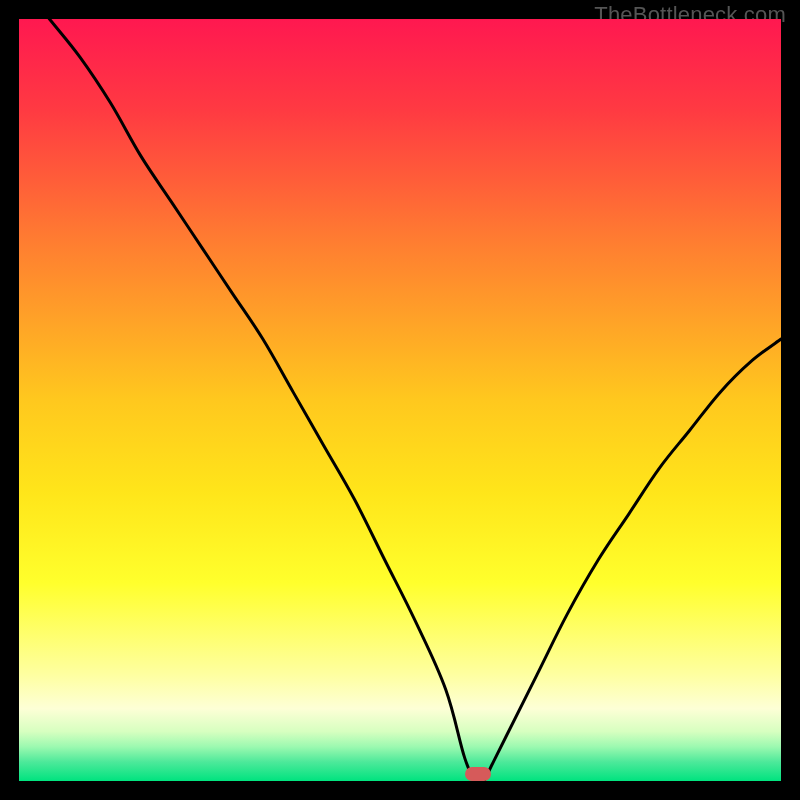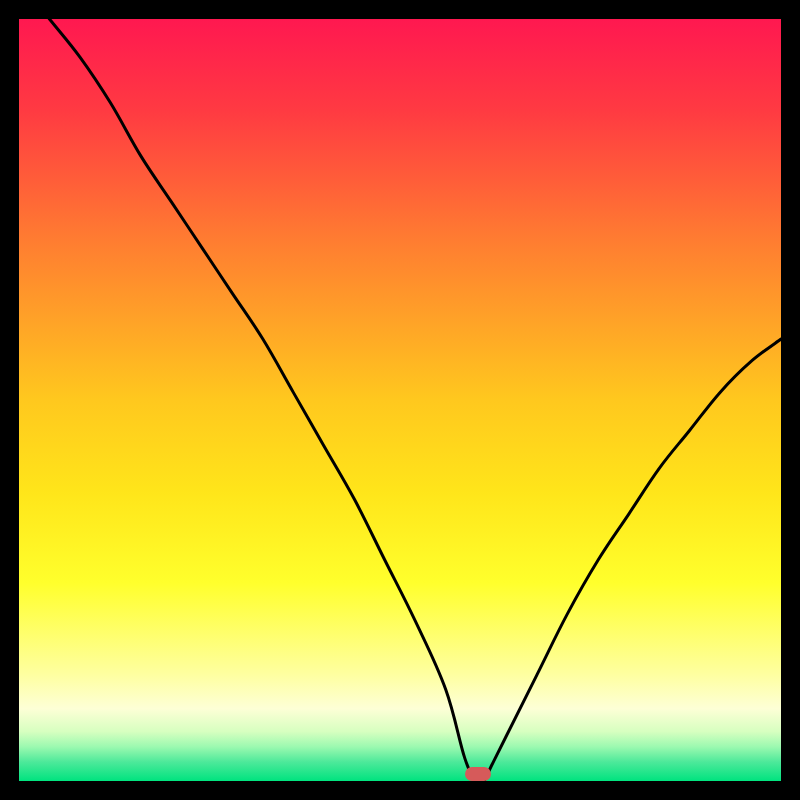--- a/index.html
+++ b/index.html
@@ -51,20 +51,21 @@
     color: #555;
     font-size: 22px;
     font-weight: 500;
     letter-spacing: 0.2px;
   }
 </style>
 </head>
 <body>
 
 <div class="frame">
+  <div class="watermark">TheBottleneck.com</div>
 
   <div class="plot-area">
     <svg class="gradient" viewBox="0 0 762 762" preserveAspectRatio="none">
       <defs>
         <linearGradient id="bg-grad" x1="0" y1="0" x2="0" y2="1">
             <stop offset="0%" stop-color="#ff1850"></stop>
             <stop offset="12%" stop-color="#ff3a42"></stop>
             <stop offset="30%" stop-color="#ff8030"></stop>
             <stop offset="50%" stop-color="#ffc81e"></stop>
             <stop offset="62%" stop-color="#ffe51a"></stop>

